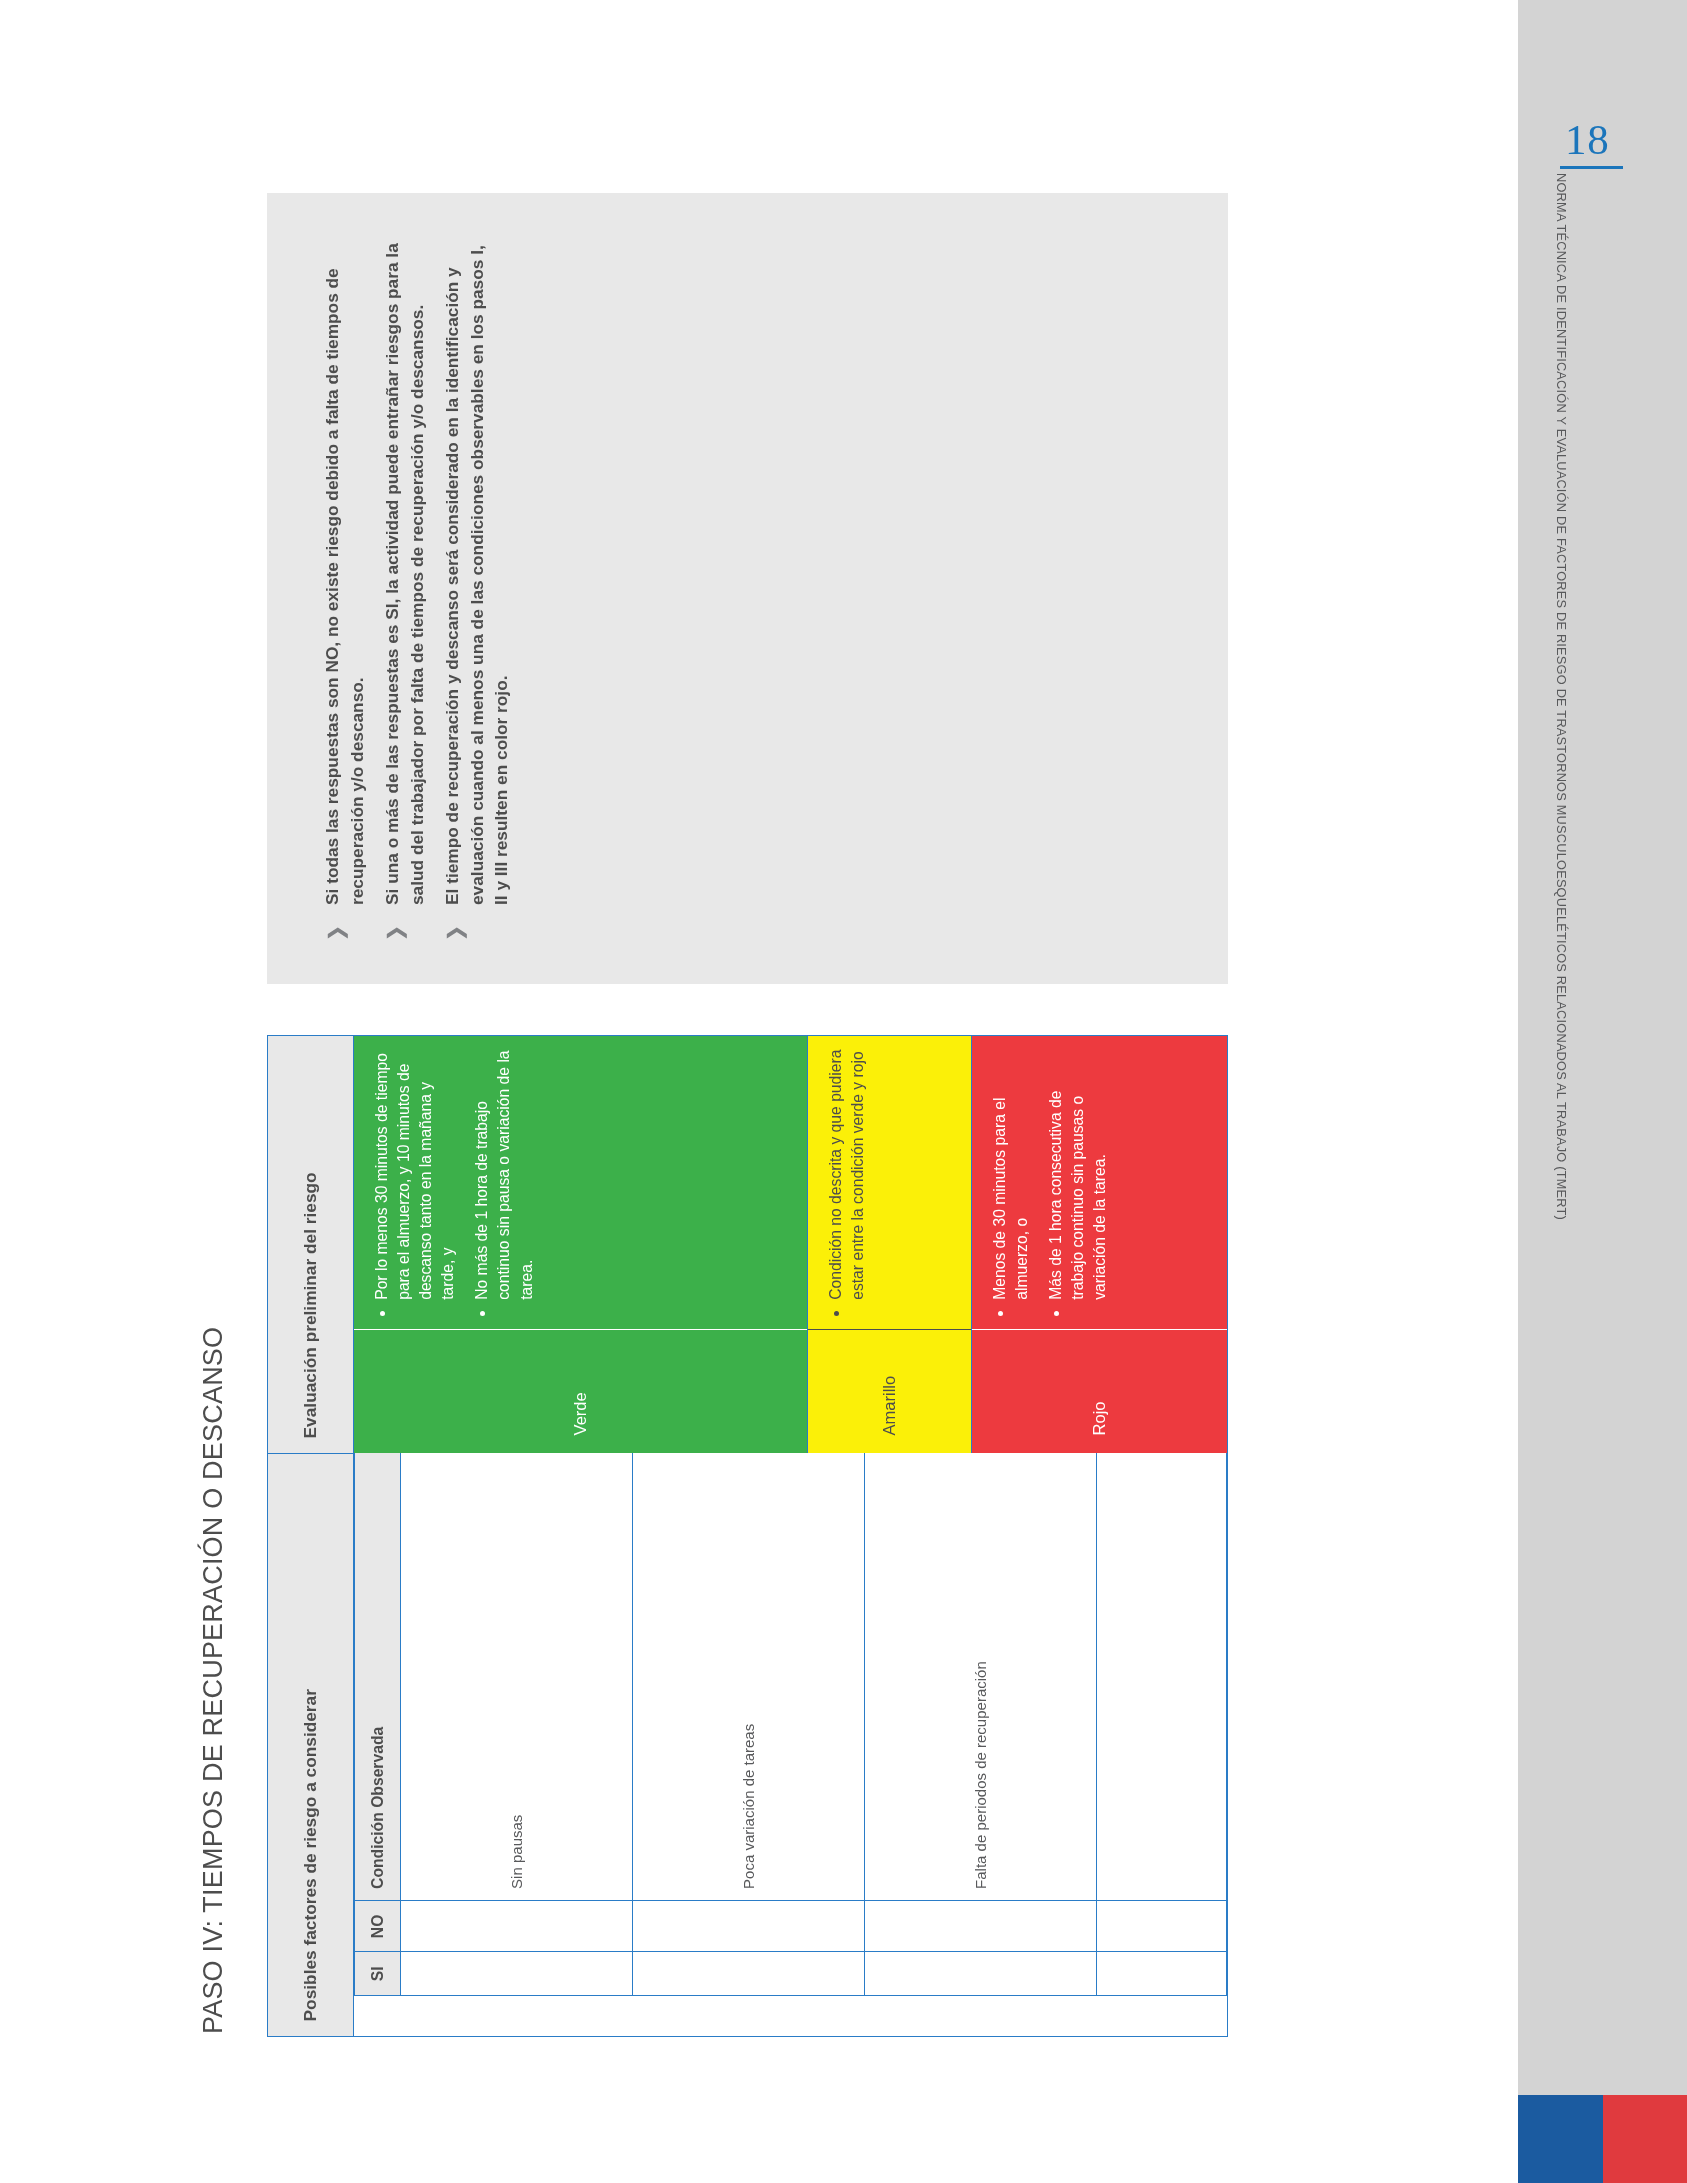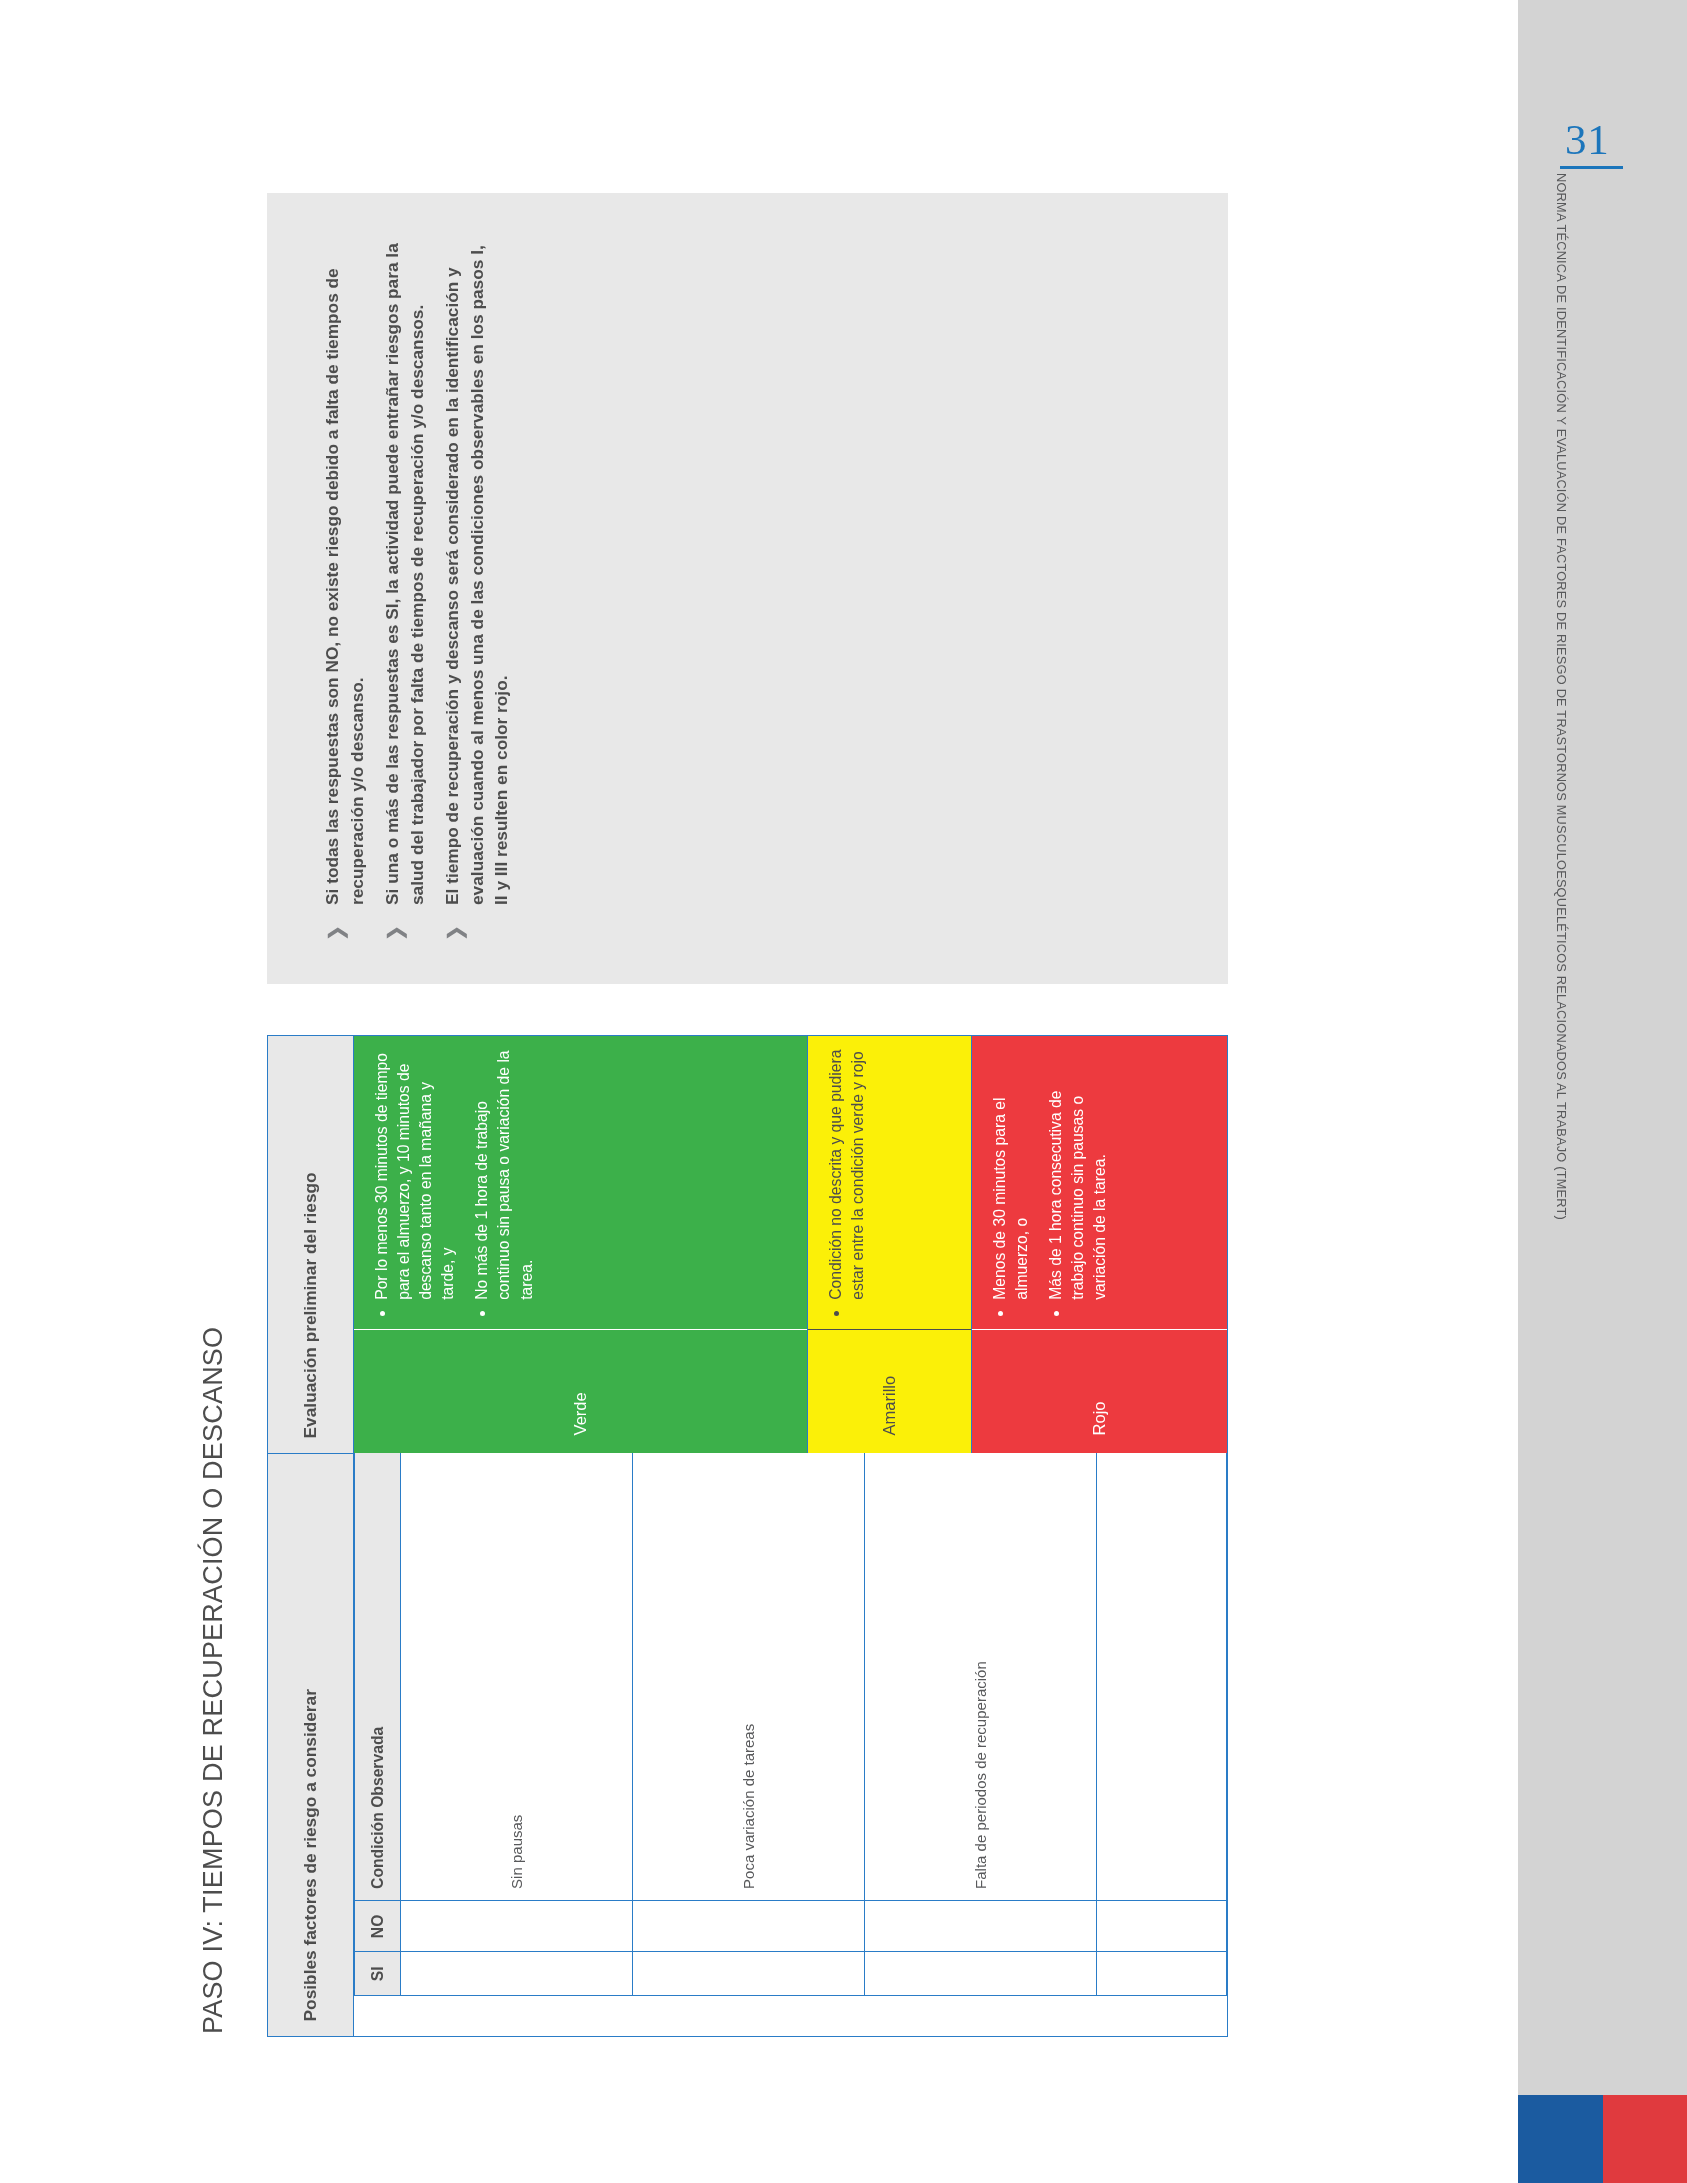--- a/index.html
+++ b/index.html
@@ -217,21 +217,21 @@
   }
 </style>
 </head>
 <body>
 
 <div id="sidebar">
   <div id="sidebar-inner"></div>
 </div>
 
 <div id="page-number-wrap">
-  <span id="page-number">31</span>
+  <span id="page-number">18</span>
   <div id="page-number-rule"></div>
 </div>
 
 <div id="sidebar-footer">NORMA TÉCNICA DE IDENTIFICACIÓN Y EVALUACIÓN DE FACTORES DE RIESGO DE TRASTORNOS MUSCULOESQUELÉTICOS RELACIONADOS AL TRABAJO (TMERT)</div>
 
 <div id="chip-blue"></div>
 <div id="chip-red"></div>
 
 <div id="rot">
 

